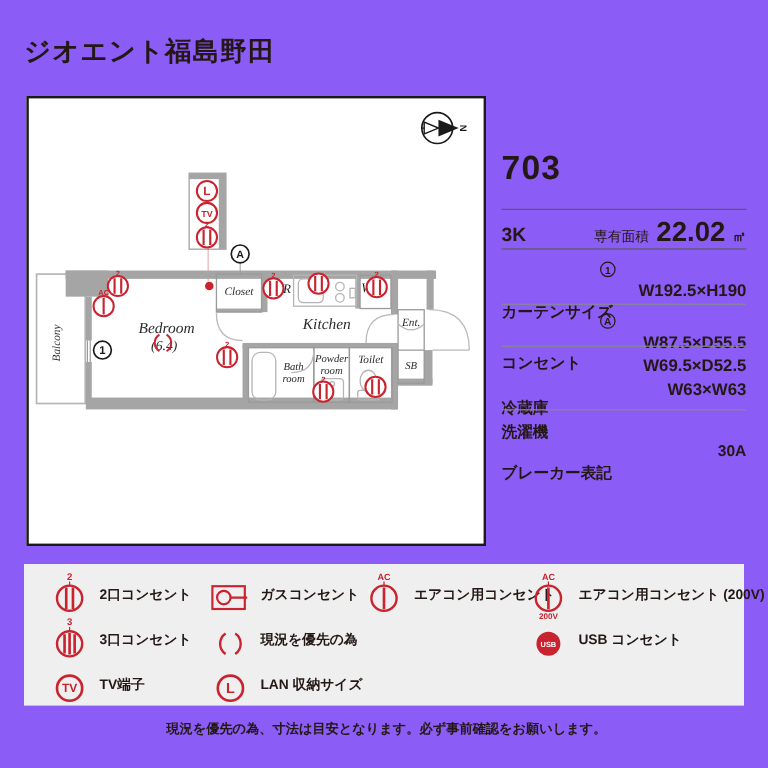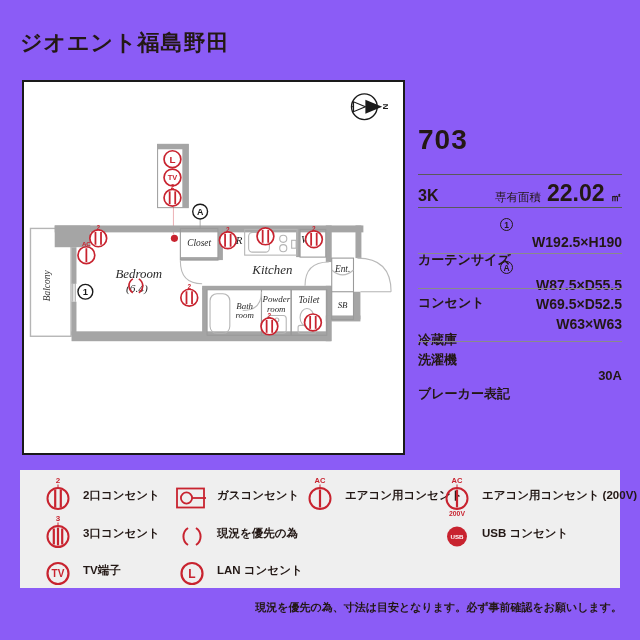--- a/index.html
+++ b/index.html
@@ -26,21 +26,21 @@
   .spec-val{position:absolute;right:0;top:18px;font-size:14px;font-weight:bold;}
   .ref-circle{position:absolute;left:82px;top:2px;width:13px;height:13px;border:1.3px solid #231815;border-radius:50%;
     font-size:8.5px;font-weight:bold;line-height:13px;text-align:center;box-sizing:border-box;}
   .row-curtain{top:86px;} .row-storage{top:129px;} .row-fridge{top:166px;} .row-washer{top:186px;} .row-breaker{top:220px;}
   .row-fridge .spec-val,.row-washer .spec-val{top:0;}
   
   .legend{position:absolute;left:20px;top:470px;width:600px;height:118px;background:#efefef;}
   .legend-item{position:absolute;display:flex;align-items:center;gap:5px;white-space:nowrap;}
   .legend-item svg{display:block;}
   .legend-label{font-size:11.5px;font-weight:bold;color:#231815;}
-  .disclaimer{position:absolute;right:18px;top:600px;width:600px;text-align:right;font-size:11px;font-weight:bold;color:#231815;}
+  .disclaimer{position:absolute;right:18px;top:600px;width:600px;text-align:center;font-size:11px;font-weight:bold;color:#231815;}
   .ic-red{stroke:#c8232f;fill:none;}
   text{font-family:"Liberation Sans",sans-serif;}
   .serif-it{font-family:"Liberation Serif",serif;font-style:italic;}
 </style>
 </head>
 <body>
 
 <div class="screen">
 
   <div class="title">ジオエント福島野田</div>
@@ -339,21 +339,21 @@
         <text x="20" y="29" font-size="10" font-weight="bold" fill="#c8232f" text-anchor="middle">TV</text>
       </svg>
       <span class="legend-label">TV端子</span>
     </div>
 
     <div class="legend-item" style="left:152px;top:78px">
       <svg width="40" height="44" viewBox="0 0 40 44">
         <circle cx="20" cy="25.5" r="10.5" class="ic-red" stroke-width="2.2"></circle>
         <text x="20" y="29.5" font-size="12" font-weight="bold" fill="#c8232f" text-anchor="middle">L</text>
       </svg>
-      <span class="legend-label">LAN コンセント</span>
+      <span class="legend-label">LAN 収納サイズ</span>
     </div>
 
 
   </div>
 
   <div class="disclaimer">現況を優先の為、寸法は目安となります。必ず事前確認をお願いします。</div>
 
 </div>
 
 </body></html>

